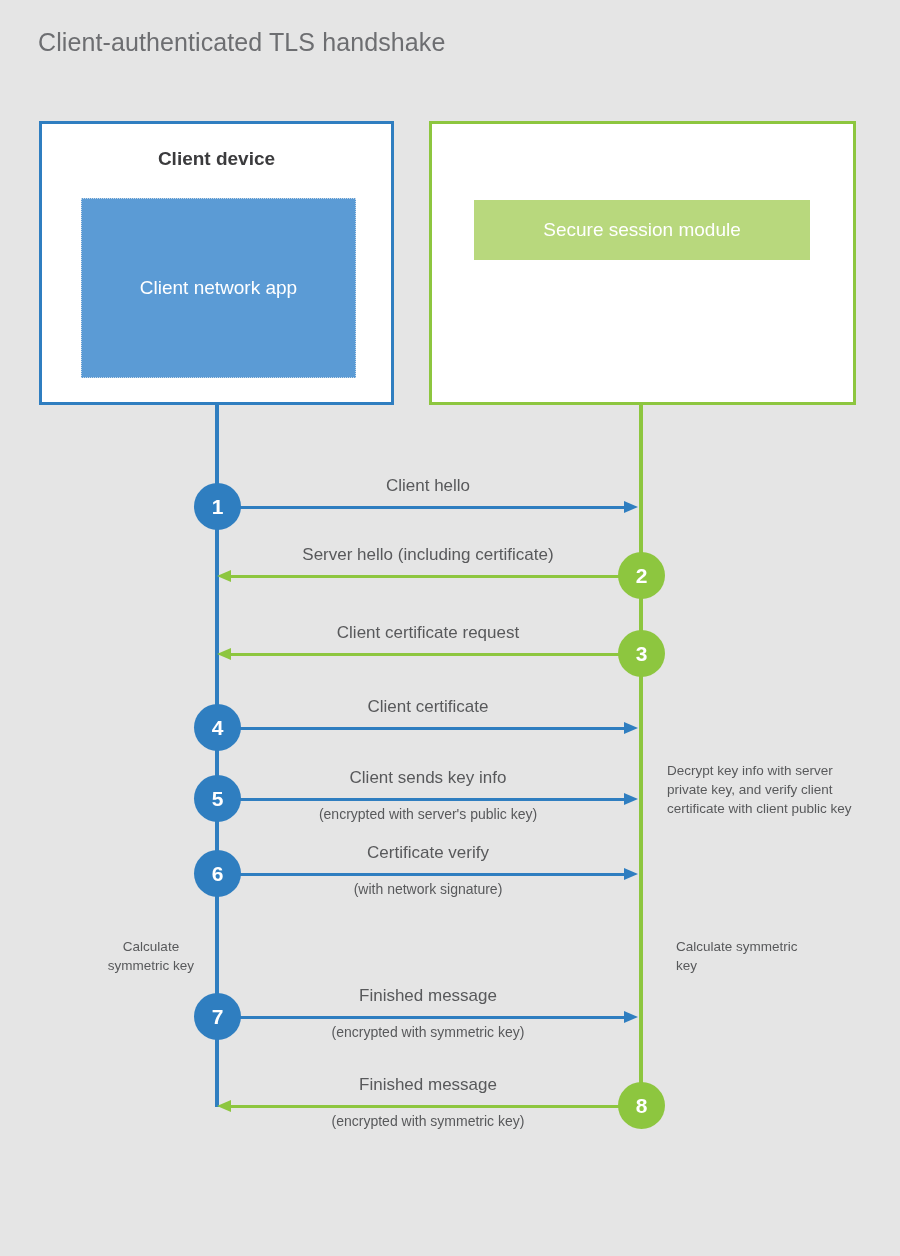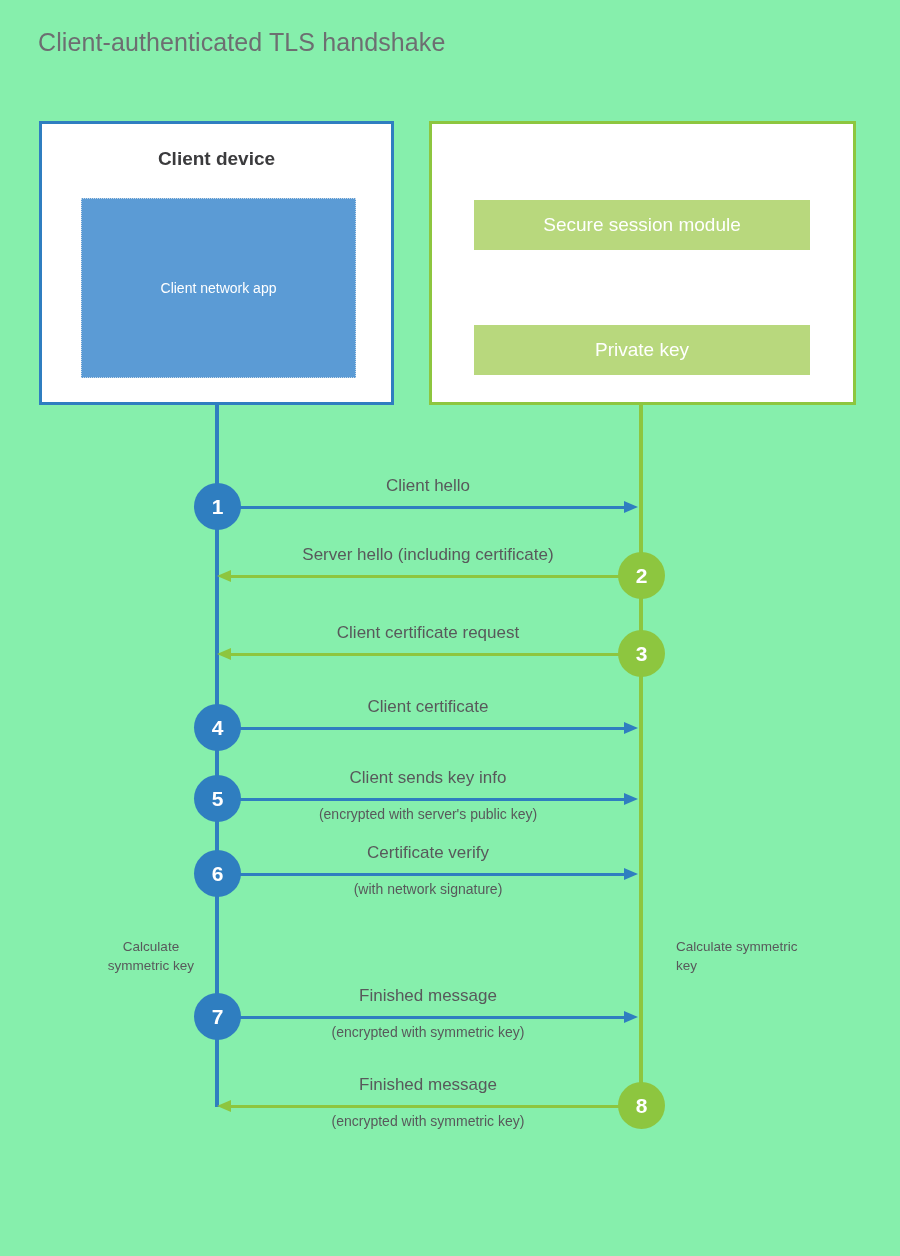--- a/index.html
+++ b/index.html
@@ -12,21 +12,21 @@
     width: 900px;
     height: 1256px;
     font-family: "Liberation Sans", sans-serif;
     color: #58595b;
     overflow: hidden;
   }
   #stage {
     position: relative;
     width: 900px;
     height: 1256px;
-    background: #86efac;
+    background: #e5e5e5;
   }
 
   
   .diagram-title {
     position: absolute;
     left: 38px;
     top: 28px;
     font-size: 25px;
     font-weight: 300;
     color: #6d6e71;
@@ -72,30 +72,30 @@
     width: 275px;
     height: 180px;
     background: #5b9bd5;
     border: 1px dotted #c9d9e8;
     box-sizing: border-box;
     display: flex;
     align-items: center;
     justify-content: center;
     text-align: center;
     color: #ffffff;
-    font-size: 14px;
+    font-size: 19px;
     font-weight: 300;
     line-height: 1.35;
   }
 
   .server-bar {
     position: absolute;
     left: 42px;
     width: 336px;
-    height: 50px;
+    height: 60px;
     background: #b8d87d;
     display: flex;
     align-items: center;
     justify-content: center;
     color: #ffffff;
     font-size: 19px;
     font-weight: 300;
   }
   .server-bar.b1 { top: 76px; }
   .server-bar.b2 { top: 139px; }
@@ -228,21 +228,20 @@
 
   <div class="diagram-title">Client-authenticated TLS handshake</div>
 
   <div class="entity-box client">
     <div class="entity-title">Client device</div>
     <div class="app-block">Client network app</div>
   </div>
 
   <div class="entity-box server">
     <div class="server-bar b1">Secure session module</div>
-    <div class="server-bar b3">Private key</div>
   </div>
 
   <div class="lifeline client-line"></div>
   <div class="lifeline server-line"></div>
 
   <div class="msg" style="top:506px;">
     <div class="msg-label">Client hello</div>
     <div class="arrow-line blue" style="left:217px; width:407px;"></div>
     <div class="arrow-head right blue" style="left:624px;"></div>
     <div class="step-circle blue">1</div>
@@ -294,16 +293,17 @@
   </div>
 
   <div class="msg" style="top:1105px;">
     <div class="msg-label">Finished message</div>
     <div class="arrow-line green" style="left:231px; width:410px;"></div>
     <div class="arrow-head left green" style="left:217px;"></div>
     <div class="step-circle green">8</div>
     <div class="msg-sublabel">(encrypted with symmetric key)</div>
   </div>
 
+  <div class="side-note decrypt-note">Decrypt key info with server private key, and verify client certificate with client public key</div>
   <div class="side-note calc-client">Calculate symmetric key</div>
   <div class="side-note calc-server">Calculate symmetric key</div>
 
 </div>
 
 </body></html>

